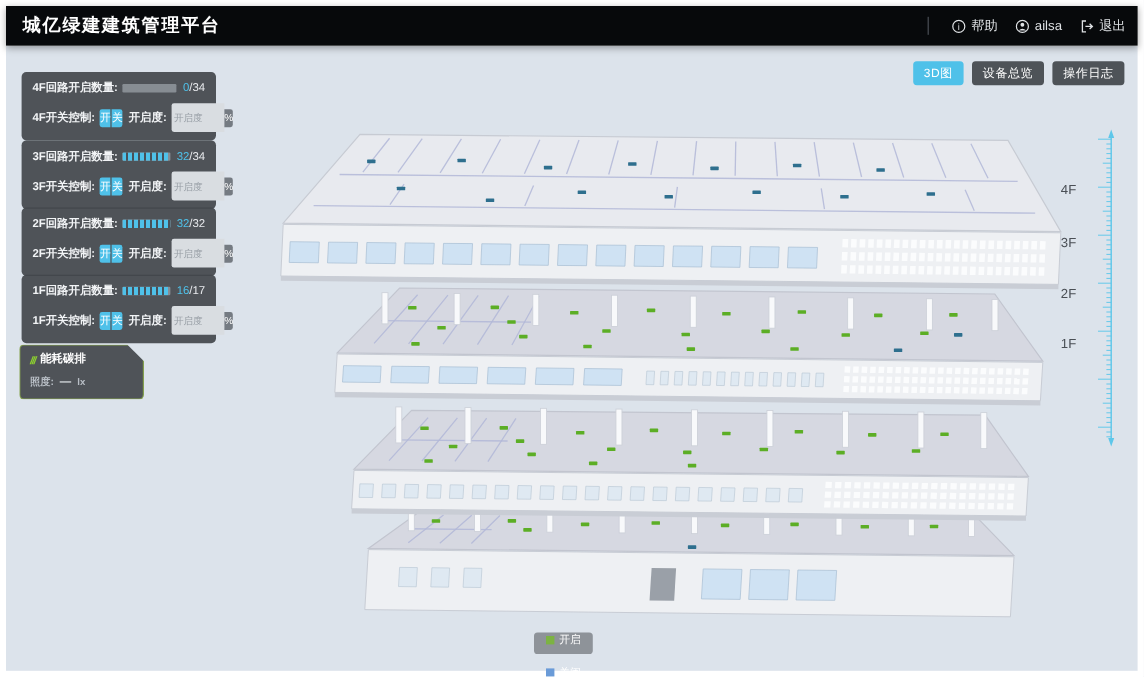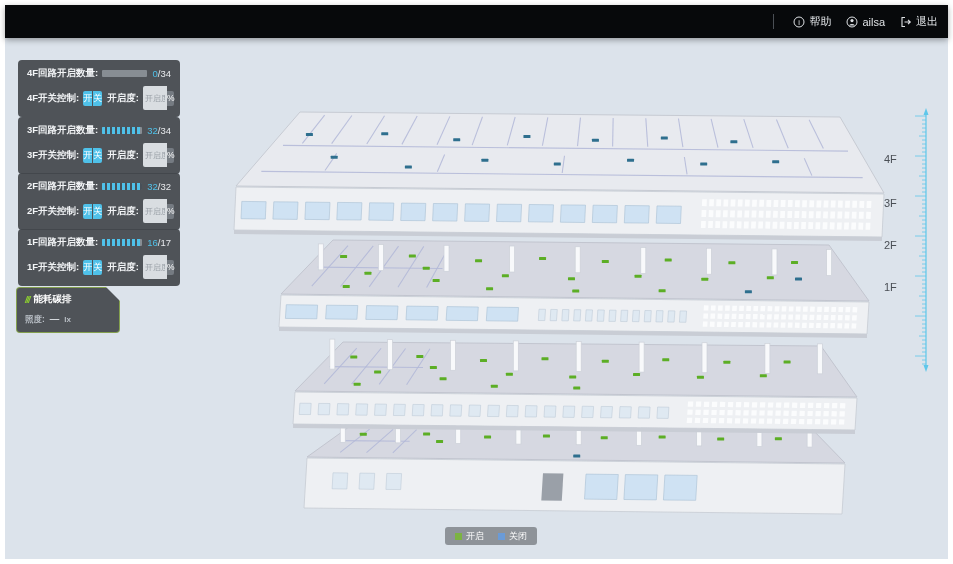--- a/index.html
+++ b/index.html
@@ -47,21 +47,21 @@
   .p-label { font-size:9.5px; font-weight:bold; color:#f2f4f6; margin-right:4px; }
   .track { width:62px; height:7px; background:#878d93; border-radius:1px; overflow:hidden; margin-right:5px; }
   .fill { height:100%; background:repeating-linear-gradient(90deg,#4fc1e9 0 3px,rgba(20,30,40,.55) 3px 5px); }
   .p-value { font-size:9.5px; }
   .v-open { color:#4fc1e9; }
   .v-total { color:#e8eaed; }
   .sw-btn { width:16px; height:15px; background:#4fc1e9; color:#fff; font-size:9px;
     display:flex; align-items:center; justify-content:center; cursor:pointer; }
   .sw-btn.on { border-radius:2px 0 0 2px; margin-right:1px; }
   .sw-btn.off { border-radius:0 2px 2px 0; margin-right:5px; }
-  .dim-input { width:24px; height:15px; border:none; background:#d9dde1; border-radius:2px 0 0 2px;
+  .dim-input { width:44px; height:15px; border:none; background:#d9dde1; border-radius:2px 0 0 2px;
     font-size:8px; color:#6d747b; padding:12px 2px; font-family:"Liberation Sans", sans-serif; }
   .dim-input::placeholder { color:#969da4; }
   .pct { width:14px; height:15px; background:#757b82; color:#fff; font-size:8.5px; border-radius:0 2px 2px 0;
     display:flex; align-items:center; justify-content:center; cursor:pointer; }
 
   
   .outdoor { position:absolute; left:16px; top:287px; width:104px; height:46px; z-index:10;
     background:rgba(66,70,75,.92); border:1px solid rgba(150,185,75,.75); border-radius:4px;
     clip-path:polygon(0 0, calc(100% - 14px) 0, 100% 14px, 100% 100%, 0 100%); padding:5px 8px; }
   .out-head { display:flex; align-items:center; gap:4px; }
@@ -77,35 +77,36 @@
   .vbtn { height:20px; padding:0 9px; font-size:10px; color:#fff; border-radius:3px;
     display:flex; align-items:center; justify-content:center; cursor:pointer; letter-spacing:.5px;
     background:#4e5358; }
   .vbtn.active { background:#4fc1e9; }
 
   
   .floor-label { position:absolute; left:884px; z-index:10; font-size:11px; color:#4a4f55; cursor:pointer; }
 
   
   .legend { position:absolute; left:445px; top:527px; height:18px; padding:0 10px; z-index:10;
-    background:rgba(128,133,139,.85); border-radius:3px; display:flex; align-items:center; gap:14px; }
+    background:rgba(128,133,139,.85); border-radius:3px; display:flex; align-items:center; gap:14px;flex-direction:column; }
   .leg-item { display:flex; align-items:center; gap:4px; color:#fff; font-size:9px; }
   .swatch { width:7px; height:7px; display:inline-block; }
 
   
   .bulk { position:absolute; right:15px; bottom:12px; display:flex; gap:4px; z-index:10; }
   .bulk-btn { height:20px; padding:0 6px; background:#45bede; color:#fff; font-size:9px;
     border-radius:2px; display:flex; align-items:center; justify-content:center; cursor:pointer; }
 </style>
 </head>
 <body>
 
 <div class="app">
 
   <div class="header">
+    <div class="brand">城亿绿建建筑管理平台</div>
     <div class="utils">
       <div class="u-divider"></div>
       <div class="util">
         <svg width="12" height="12" viewBox="0 0 12 12">
             <circle cx="6" cy="6" r="5" fill="none" stroke="#dfe2e5" stroke-width="1"></circle>
             <text x="6" y="8.6" font-size="7.5" fill="#dfe2e5" text-anchor="middle" font-family="Liberation Sans">i</text>
           </svg>
         <span>帮助</span>
       </div>
       <div class="util">
@@ -720,20 +721,25 @@
       <span class="out-icon">///</span>
       <span class="out-title">能耗碳排</span>
     </div>
     <div class="out-row">
       <span class="out-label">照度:</span>
       <span class="out-value">—</span>
       <span class="out-unit">lx</span>
     </div>
   </div>
 
+  <div class="view-btns">
+    <div class="vbtn active">3D图</div>
+    <div class="vbtn">设备总览</div>
+    <div class="vbtn">操作日志</div>
+  </div>
 
   <div class="floor-label" style="top:153px">4F</div>
   <div class="floor-label" style="top:197px">3F</div>
   <div class="floor-label" style="top:239px">2F</div>
   <div class="floor-label" style="top:281px">1F</div>
 
   <div class="legend">
     <span class="leg-item">
       <span class="swatch" style="background: rgb(124, 179, 66);"></span>
       <span>开启</span>

